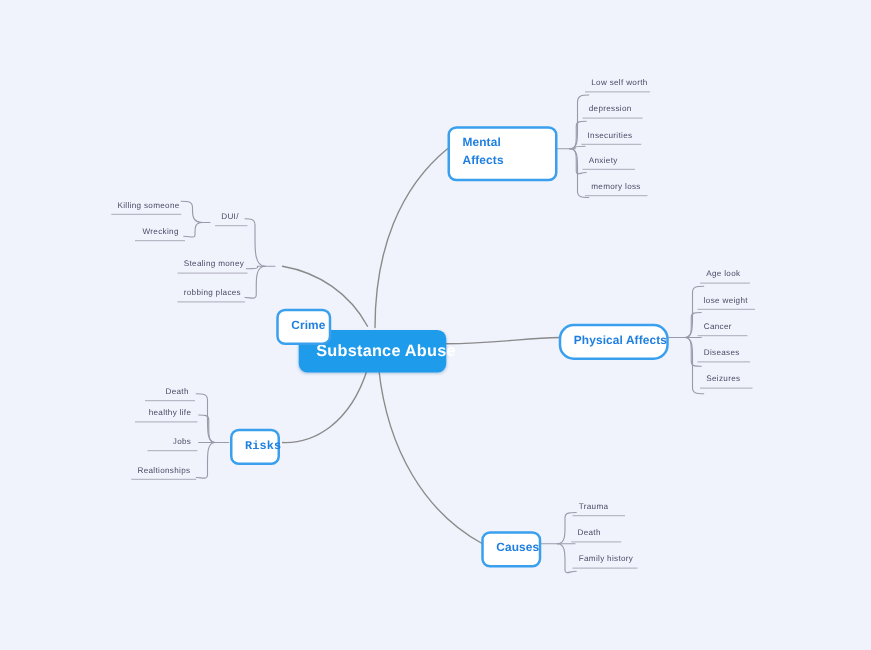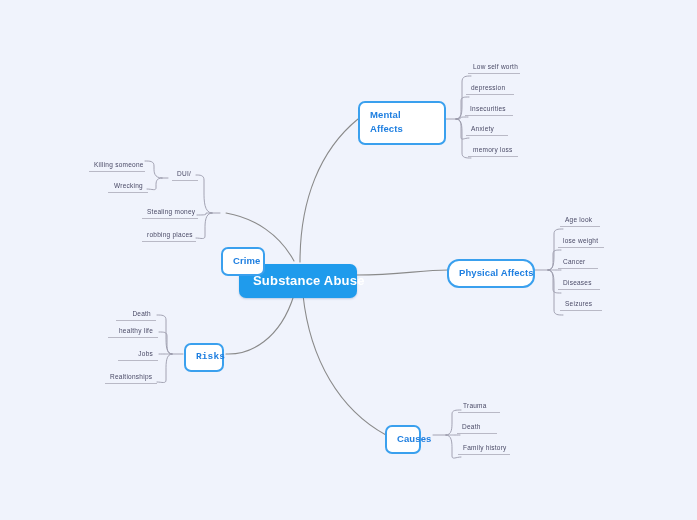--- a/index.html
+++ b/index.html
@@ -147,21 +147,21 @@
   <div class="node branch" style="left:447px; top:259px; width:88px; text-align:center;border-radius:12px;">
     <div>Physical Affects</div>
   </div>
 
   <div class="node leaf align-left" style="left:560px; top:216px; width:40px; border-bottom:1px solid #b9b9c6;">Age look</div>
   <div class="node leaf align-left" style="left:558px; top:237px; width:46px; border-bottom:1px solid #b9b9c6;">lose weight</div>
   <div class="node leaf align-left" style="left:558px; top:258px; width:40px; border-bottom:1px solid #b9b9c6;">Cancer</div>
   <div class="node leaf align-left" style="left:558px; top:279px; width:42px; border-bottom:1px solid #b9b9c6;">Diseases</div>
   <div class="node leaf align-left" style="left:560px; top:300px; width:42px; border-bottom:1px solid #b9b9c6;">Seizures</div>
 
-  <div class="node branch" style="left:385px; top:425px; width:36px; text-align:center;">
+  <div class="node branch" style="left:385px; top:425px; width:48px; text-align:center;">
     <div>Causes</div>
   </div>
 
   <div class="node leaf align-left" style="left:458px; top:402px; width:42px; border-bottom:1px solid #b9b9c6;">Trauma</div>
   <div class="node leaf align-left" style="left:457px; top:423px; width:40px; border-bottom:1px solid #b9b9c6;">Death</div>
   <div class="node leaf align-left" style="left:458px; top:444px; width:52px; border-bottom:1px solid #b9b9c6;">Family history</div>
 
   <div class="node branch" style="left:184px; top:343px; width:40px; text-align:center;font-family:Liberation Mono, monospace;">
     <div>Risks</div>
   </div>

